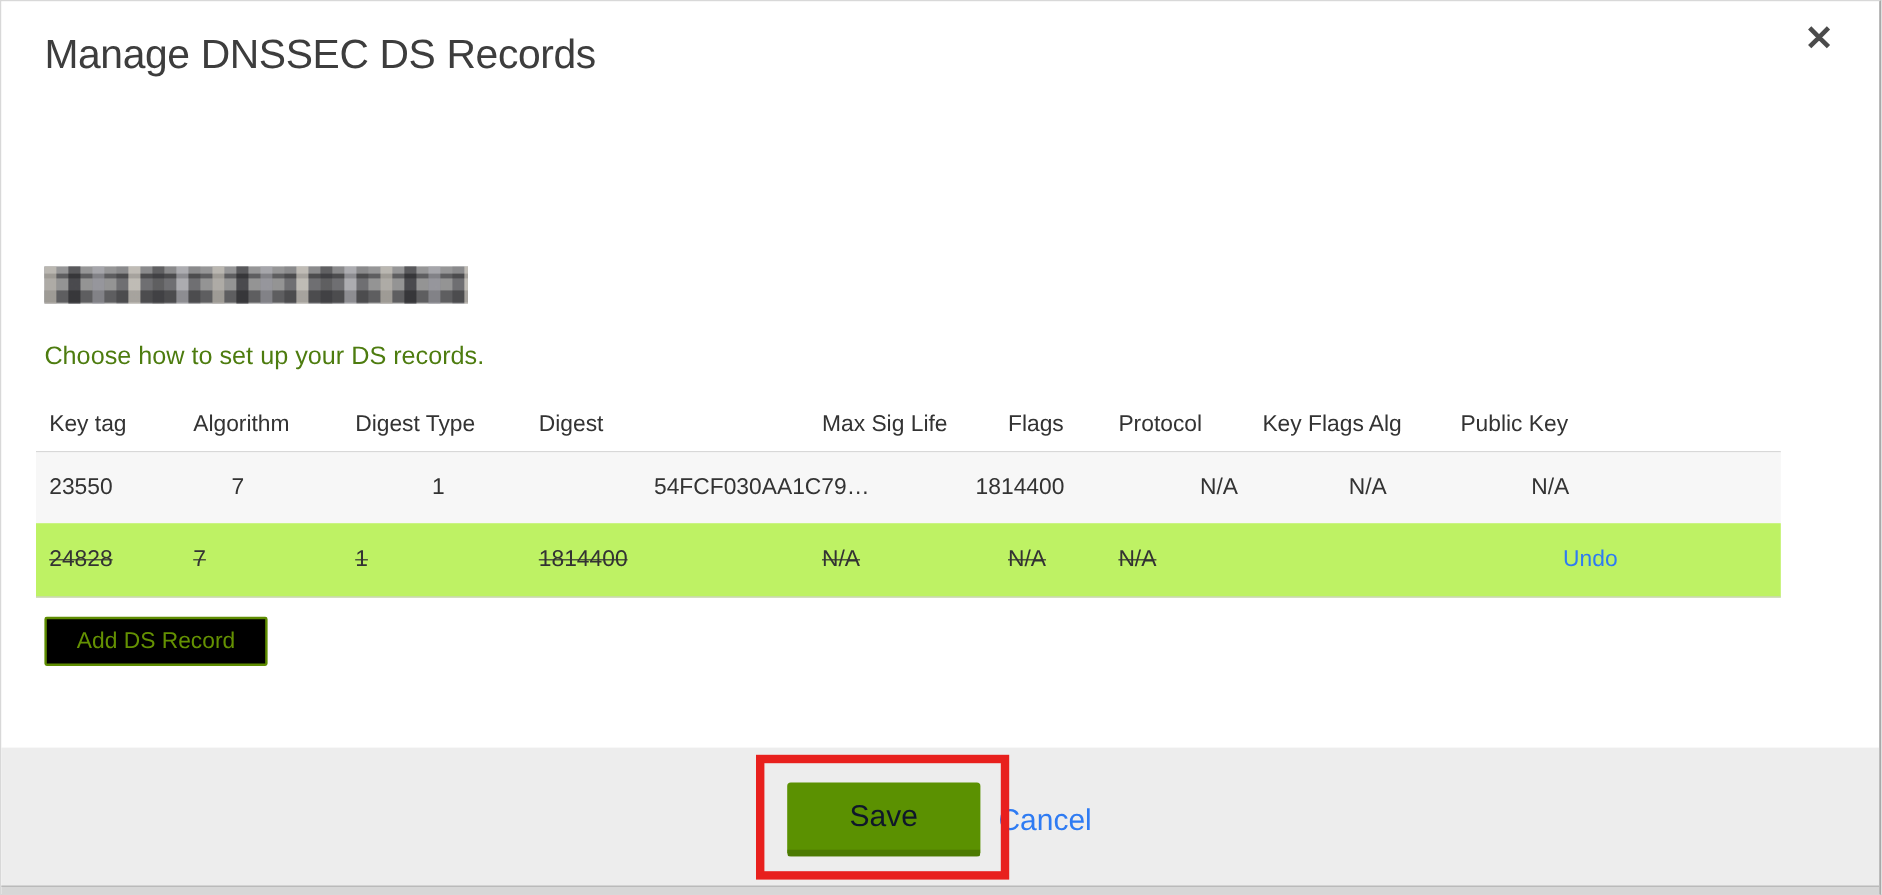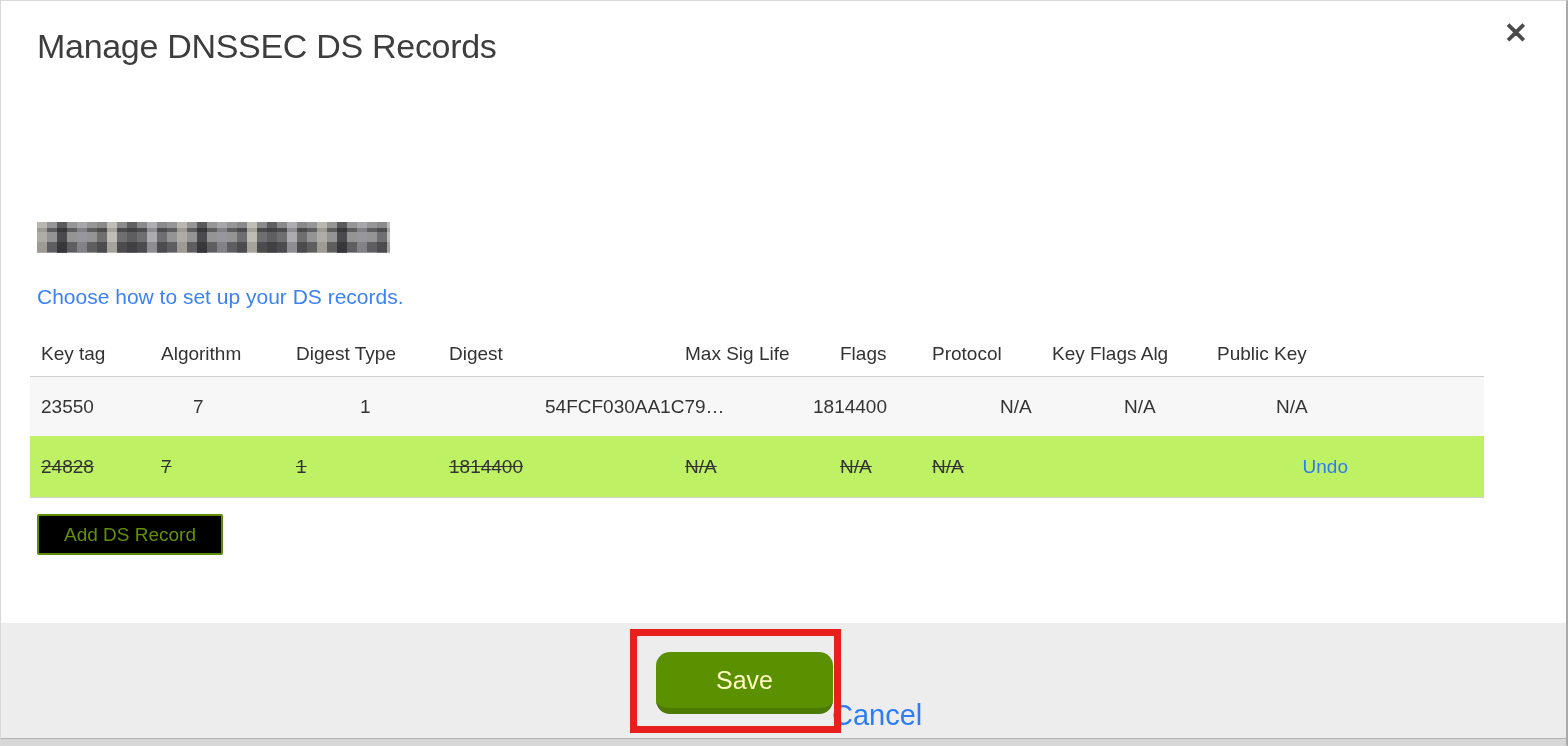--- a/index.html
+++ b/index.html
@@ -29,21 +29,21 @@
         rgba(205,205,214,.42) 40px 50px, rgba(0,0,0,0) 50px 70px),
       linear-gradient(0deg, rgba(255,255,255,.35) 0 0),
       repeating-conic-gradient(#5e5e60 0% 25%, #949494 25% 50%, #6f6f72 50% 75%, #4c4c4e 75% 100%);
     background-size:70px 10px, 100% 6px, 20px 20px;
     background-repeat:repeat, no-repeat, repeat;
     background-position:0 0, 0 0, 0 0;
   }
 
   .instruction {
     position:absolute; left:36px; top:284px;
-    font-size:21px; color:#3b82f6;
+    font-size:21px; color:#4d7c0f;
   }
 
   
   .ds-table { position:absolute; left:29px; top:330px; width:1454px; font-size:19px; }
   .t-row {
     display:grid;
     grid-template-columns:120px 135px 153px 236px 155px 92px 120px 165px 148px 1fr;
     align-items:center;
   }
   .t-cell { padding-left:11px; white-space:nowrap; overflow:hidden; }
@@ -60,27 +60,27 @@
   .add-btn {
     position:absolute; left:36px; top:513px; height:41px; padding:0 25px;
     background:#000000; border:2px solid #5e8c01; color:#649102;
     font-size:19px; font-family:"Liberation Sans", sans-serif; cursor:pointer; border-radius:2px;
   }
 
   .footer-bar {
     position:absolute; left:0; top:622px; width:100%; height:115px; background:#ededed;
   }
   .save-btn {
-    position:absolute; left:655px; top:651px; width:177px; height:62px;
-    background:#5b9101; border:none; border-bottom:6px solid #4c7a02; border-radius:14px;
-    color:#fef9c3; font-size:25px; font-family:"Liberation Sans", sans-serif; cursor:pointer;
+    position:absolute; left:655px; top:651px; width:161px; height:62px;
+    background:#5b9101; border:none; border-bottom:6px solid #4c7a02; border-radius:3px;
+    color:#0f172a; font-size:25px; font-family:"Liberation Sans", sans-serif; cursor:pointer;
   }
   .cancel-link {
     position:absolute; left:831px; top:669px;
-    font-size:29px; color:#2e7bf3; cursor:pointer; text-decoration:none;margin-top:29px;
+    font-size:25px; color:#2e7bf3; cursor:pointer; text-decoration:none;
   }
 
   .red-annotation {
     position:absolute; left:629px; top:628px; width:211px; height:104px;
     border:7px solid #e8201d; pointer-events:none; z-index:10;
   }
 
   .bottom-strip {
     position:absolute; left:0; top:737px; width:100%; height:9px;
     background:#d7d7d7; border-top:1px solid #b3b3b3;

